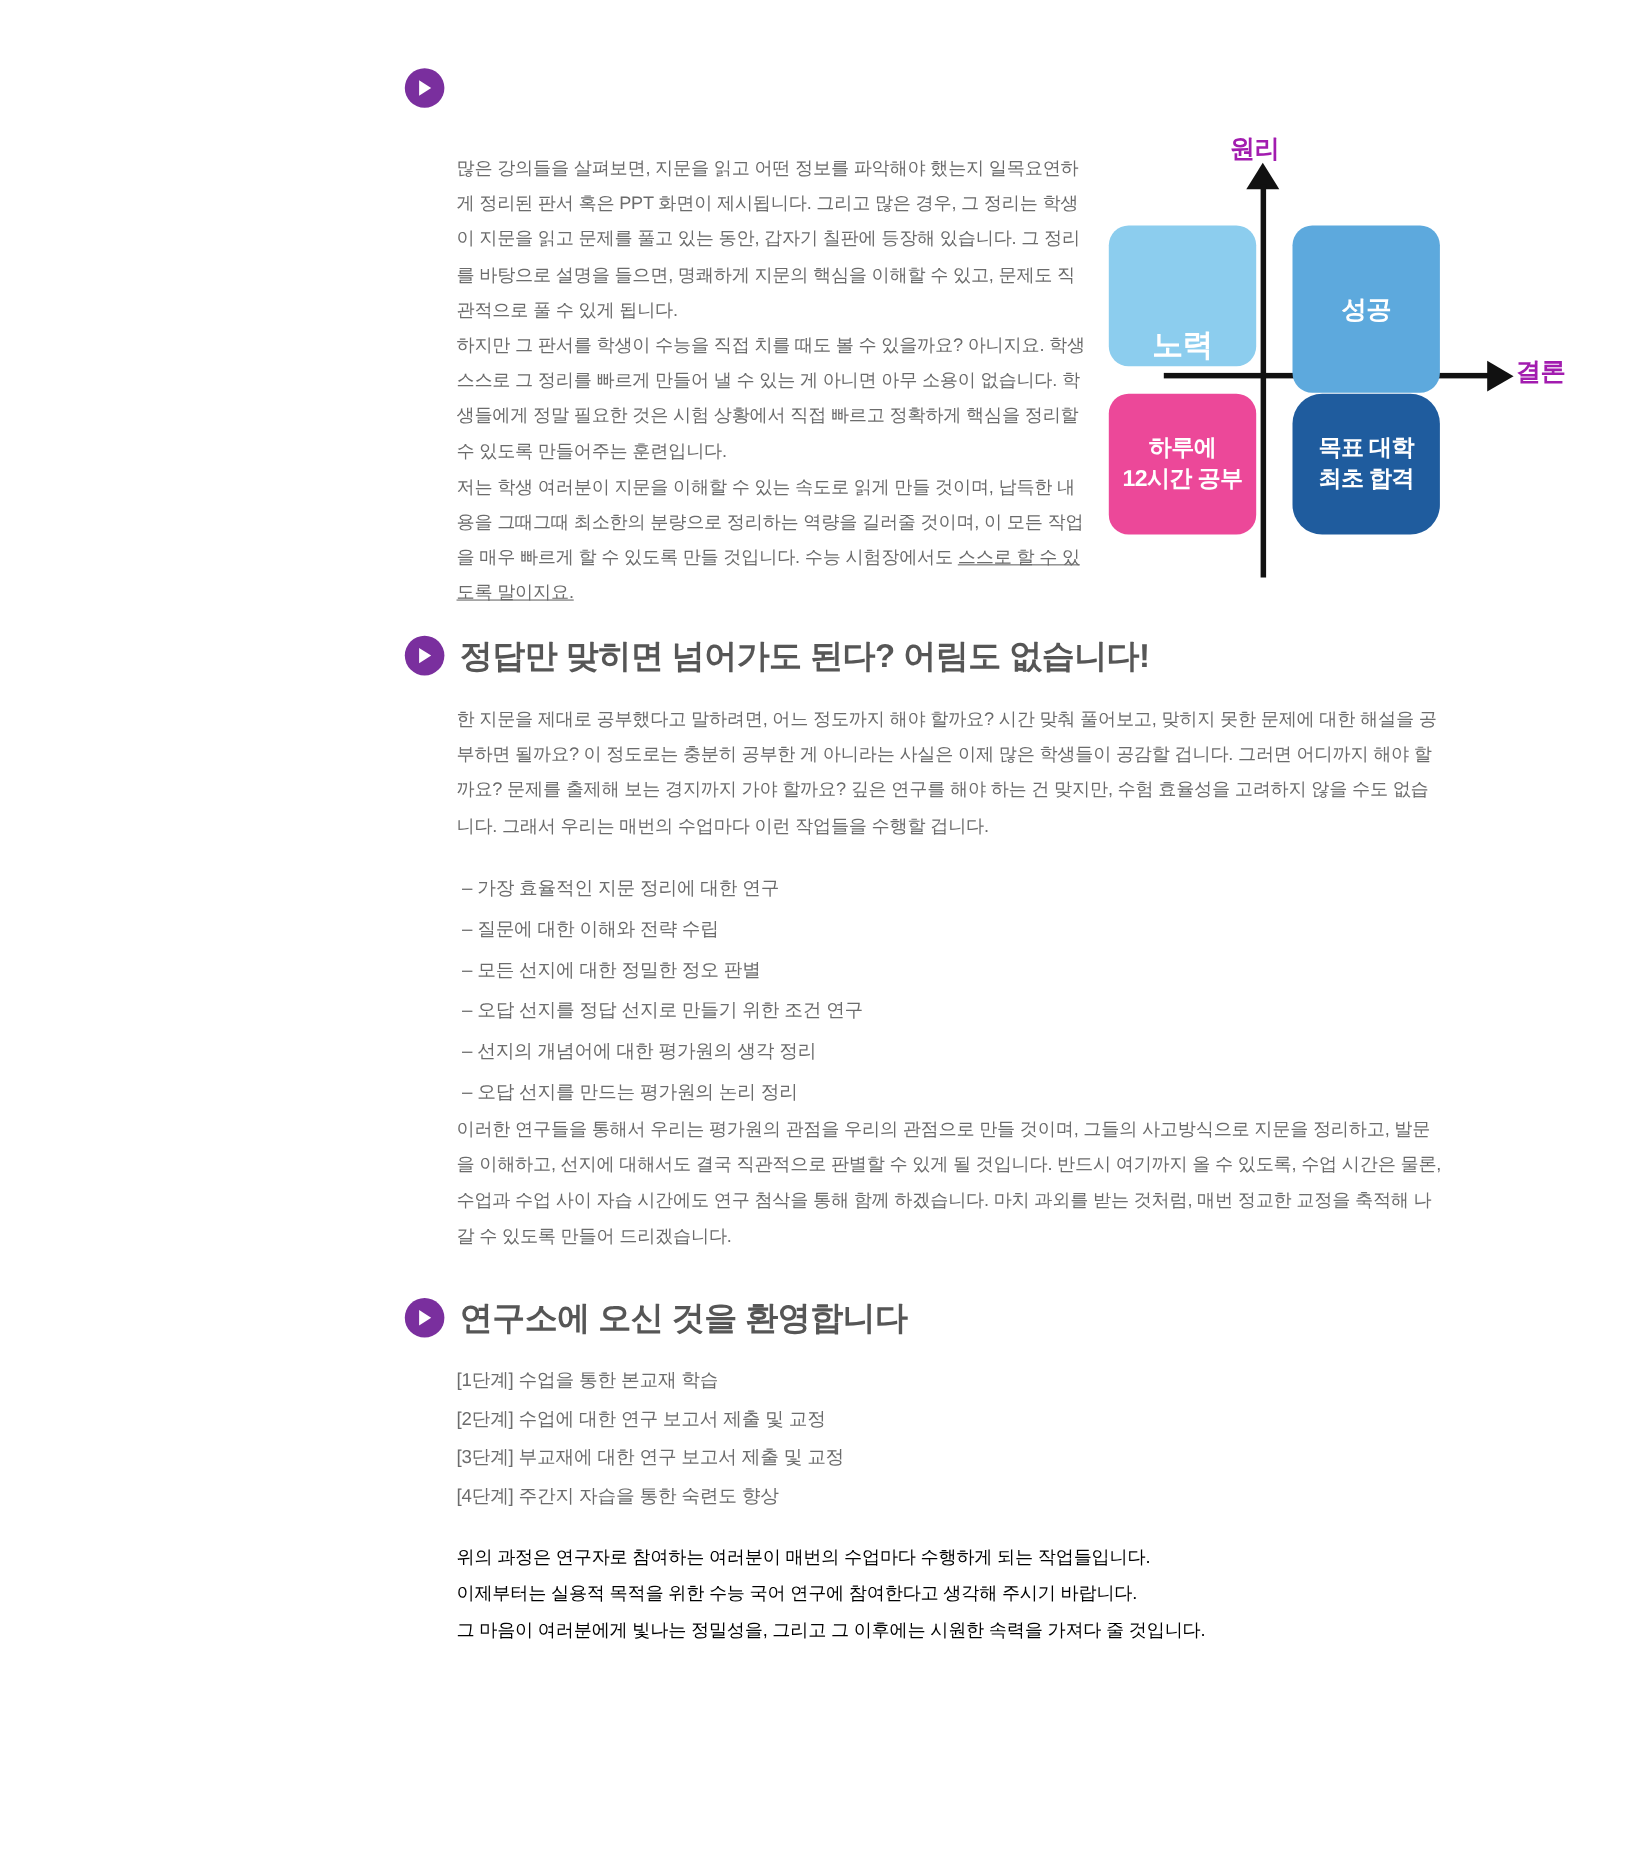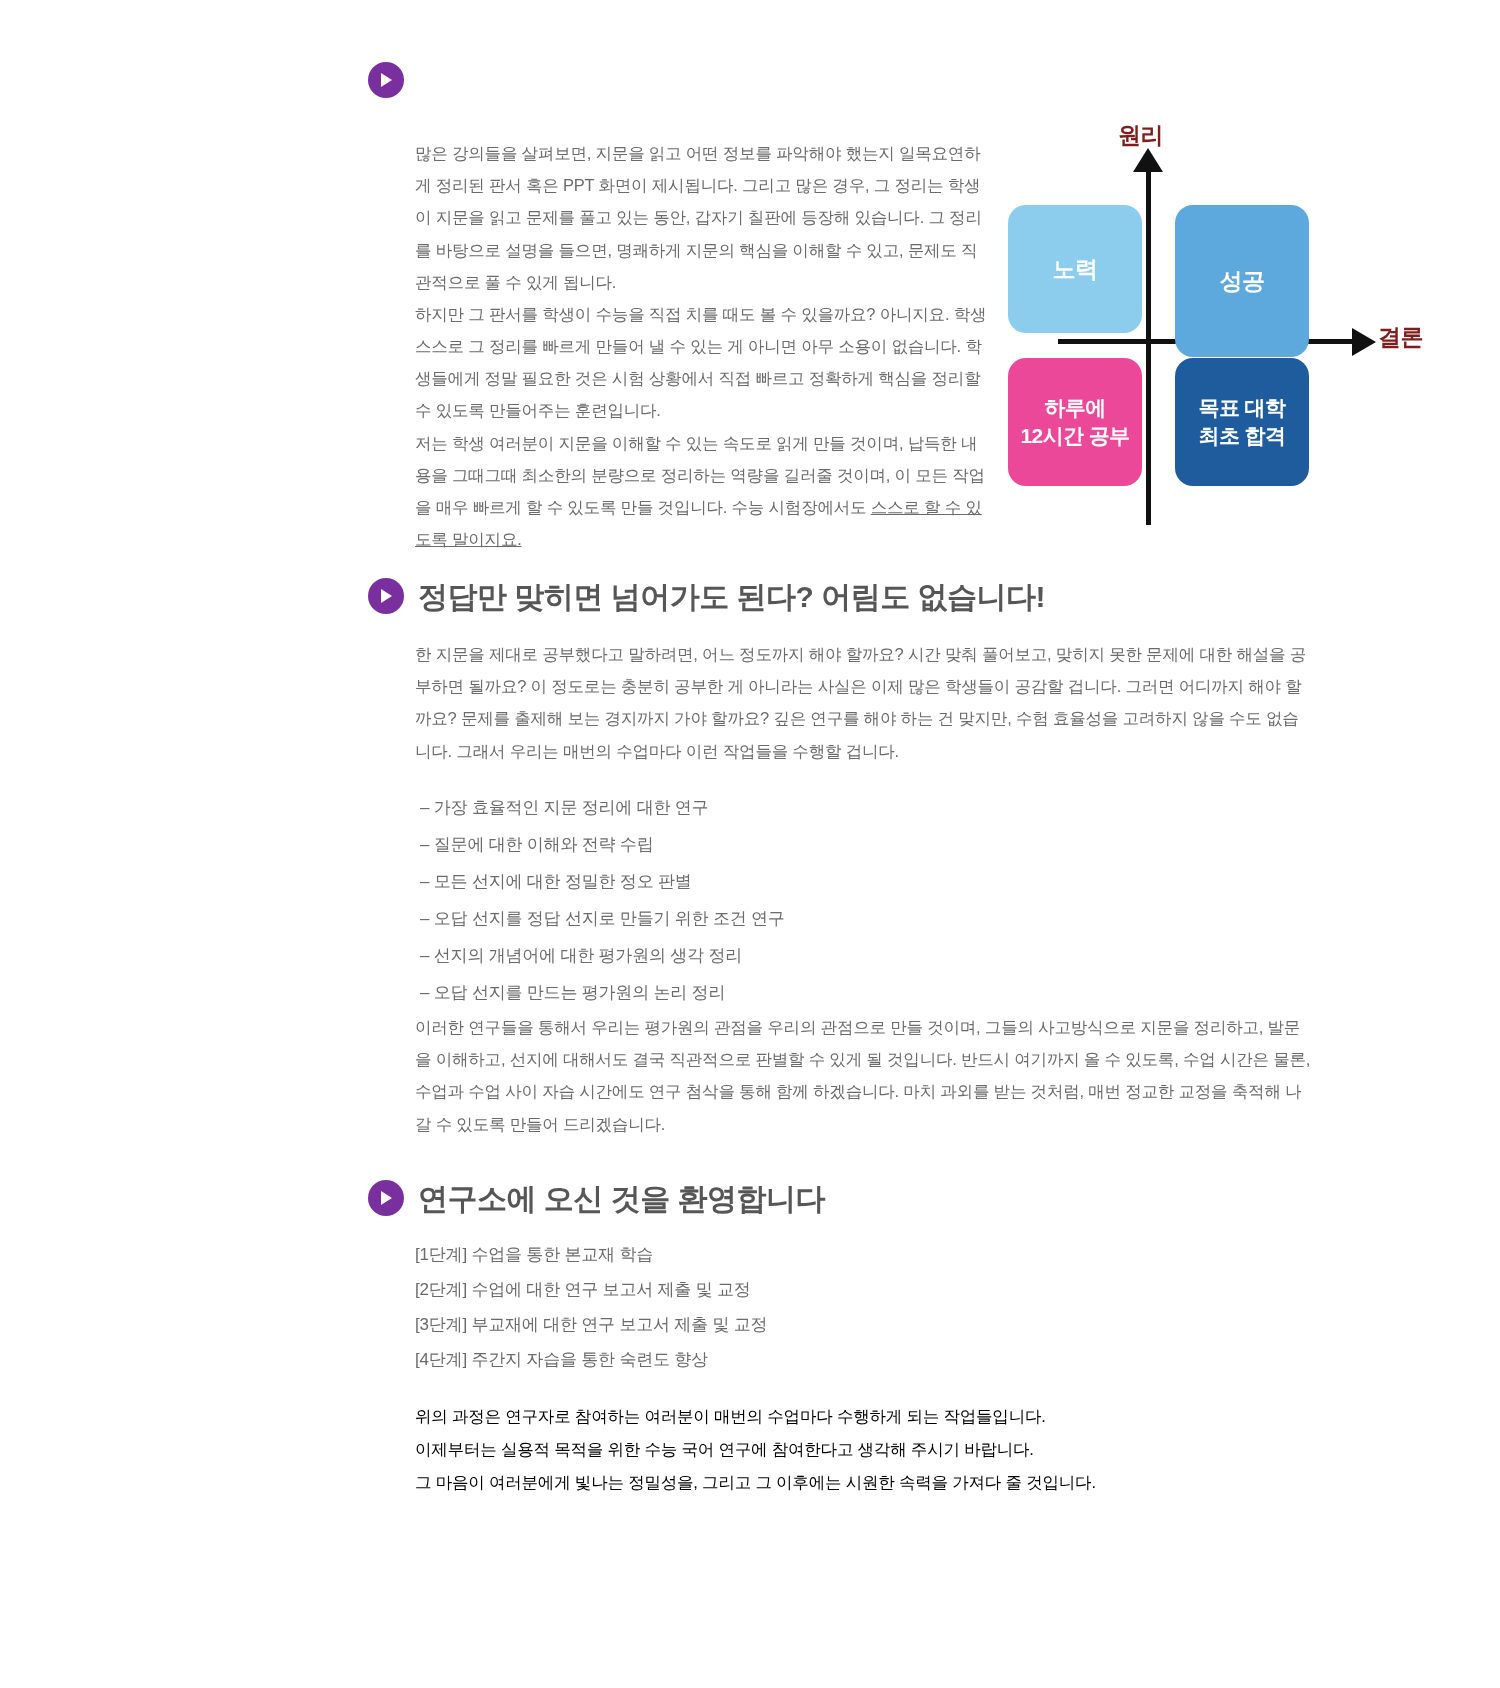--- a/index.html
+++ b/index.html
@@ -124,40 +124,40 @@
     top: 198px;
     width: 0; height: 0;
     border-top: 14px solid transparent;
     border-bottom: 14px solid transparent;
     border-left: 24px solid #111111;
   }
   .axis-label {
     position: absolute;
     font-size: 23px;
     font-weight: bold;
-    color: #7f1d1d;
+    color: #a21caf;
     letter-spacing: -0.5px;
     white-space: nowrap;
   }
   .axis-label-v { left: 118px; top: -10px; }
   .axis-label-h { left: 378px; top: 192px; }
 
   .qbox {
     position: absolute;
     border-radius: 18px;
     display: flex;
     align-items: center;
     justify-content: center;
     text-align: center;
     color: #ffffff;
     font-weight: bold;
     letter-spacing: -0.6px;
     line-height: 1.32;
   }
-  .qbox-tl { left: 8px;   top: 75px;  width: 134px; height: 128px; font-size: 23px; }
+  .qbox-tl { left: 8px;   top: 75px;  width: 134px; height: 128px; font-size: 28px; align-items: flex-end; }
   .qbox-tr { left: 175px; top: 75px;  width: 134px; height: 152px; font-size: 23px; }
   .qbox-bl { left: 8px;   top: 228px; width: 134px; height: 128px; font-size: 21px; }
   .qbox-br { left: 175px; top: 228px; width: 134px; height: 128px; font-size: 21px; }
 </style>
 </head>
 <body>
 
 <div class="page">
 
   <div class="section-heading" style="position:absolute; left:368px; top:62px;">
@@ -184,21 +184,21 @@
 
     <div class="qbox qbox-tl" style="background:#8ccdee;">
       <span>노력</span>
     </div>
     <div class="qbox qbox-tr" style="background:#5da9dd;">
       <span>성공</span>
     </div>
     <div class="qbox qbox-bl" style="background:#ec4899;">
       <span><span>하루에</span><br><span>12시간 공부</span></span>
     </div>
-    <div class="qbox qbox-br" style="background:#1f5c9e;">
+    <div class="qbox qbox-br" style="background:#1f5c9e;border-radius:27px;">
       <span><span>목표 대학</span><br><span>최초 합격</span></span>
     </div>
   </div>
 
   <div class="section-heading" style="position:absolute; left:368px; top:578px;">
     <span class="play-icon">
       <svg width="16" height="18" viewBox="0 0 16 18" aria-hidden="true">
         <polygon points="3,2 14,9 3,16" fill="#ffffff"></polygon>
       </svg>
     </span>

